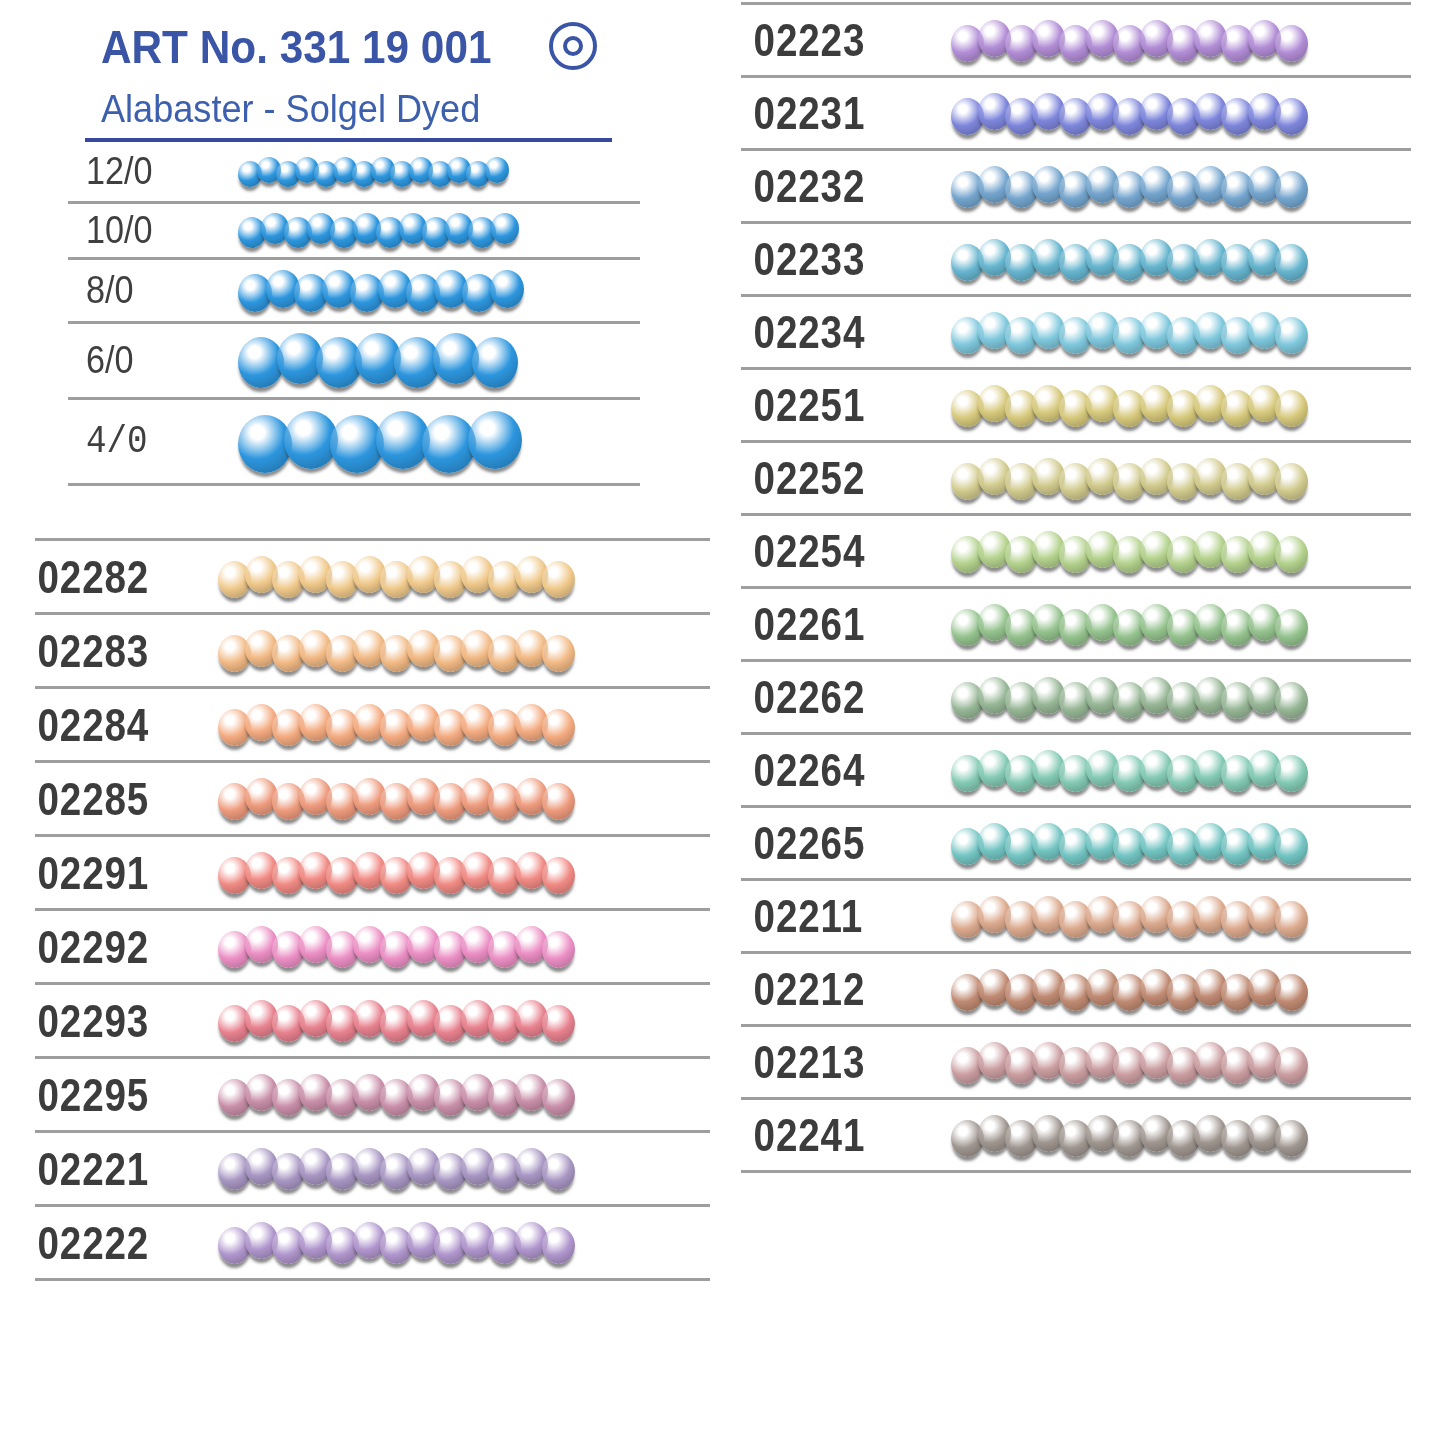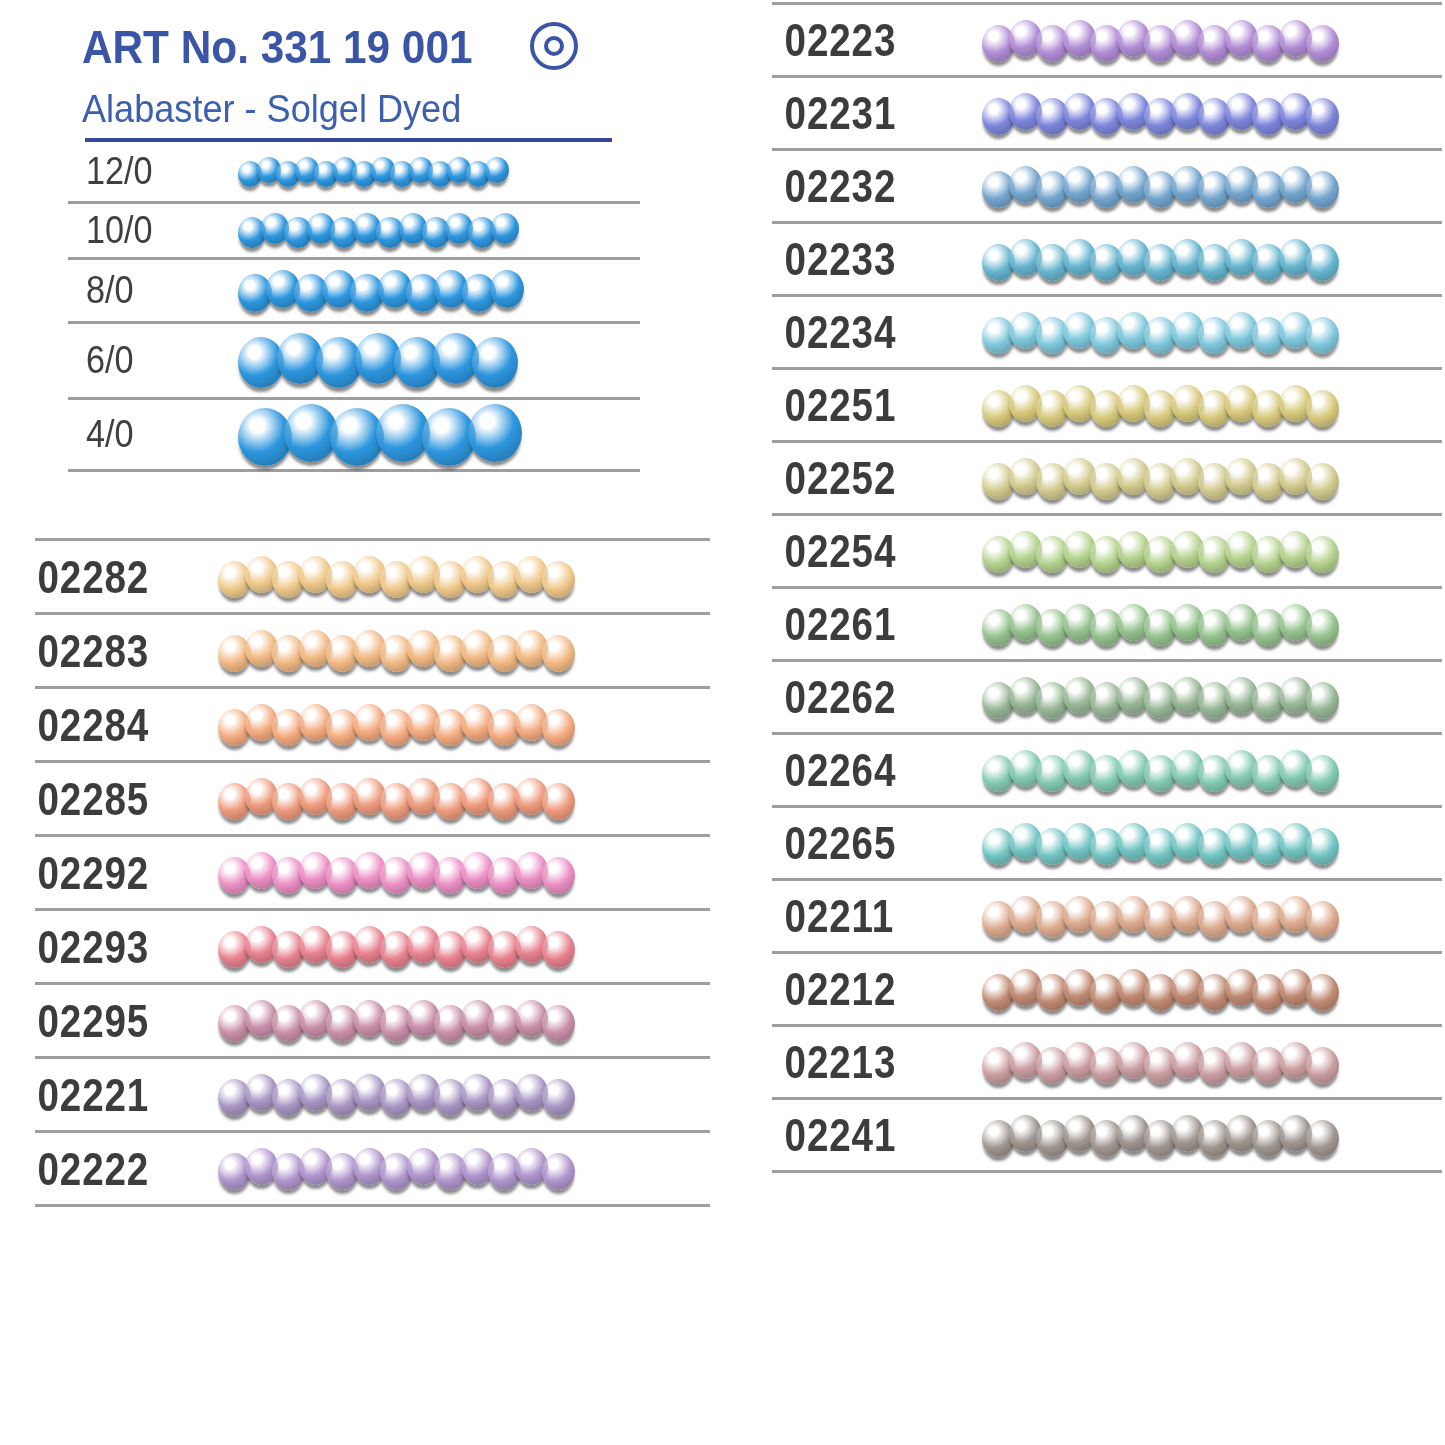--- a/index.html
+++ b/index.html
@@ -4,21 +4,21 @@
 <style>
   html,body{margin:0;padding:0;background:#fff;}
   .page{
     position:relative;
     width:1445px;height:1445px;
     background:#ffffff;
     font-family:"Liberation Sans", sans-serif;
     overflow:hidden;
   }
   
-  .header{position:absolute;left:82px;top:20px;width:530px;}
+  .header{position:absolute;left:101px;top:20px;width:530px;}
   .title-line{display:flex;align-items:flex-start;gap:24px;}
   .art-no{
     font-size:46px;font-weight:600;color:#3a55a6;
     white-space:nowrap;letter-spacing:0px;
     display:inline-block;transform:scaleX(.92);transform-origin:left top;
   }
   .target-icon{
     width:40px;height:40px;border:4px solid #3a55a6;border-radius:50%;
     display:flex;align-items:center;justify-content:center;
     margin-top:2px;flex:0 0 auto;
@@ -44,21 +44,21 @@
   }
   .size-label{
     width:150px;padding-left:20px;flex:0 0 auto;
     font-size:38px;color:#3f3f3f;
     display:inline-block;transform:scaleX(.9);transform-origin:left center;
     white-space:nowrap;
   }
   
   .color-table{position:absolute;box-sizing:border-box;border-top:3px solid #9e9e9e;}
   .left-col{left:35px;top:538px;width:675px;}
-  .right-col{left:772px;top:2px;width:670px;}
+  .right-col{left:741px;top:2px;width:670px;}
   .crow{
     display:flex;align-items:center;
     border-bottom:3px solid #9e9e9e;box-sizing:border-box;
   }
   .left-col .crow{height:74px;}
   .right-col .crow{height:73px;}
   .code{
     flex:0 0 auto;
     font-size:46px;font-weight:700;color:#3c3c3c;
     display:inline-block;transform:scaleX(.84);transform-origin:left center;
@@ -150,21 +150,21 @@
         <span class="strand">
           <span class="bead" style="width: 46px; height: 51px; background: radial-gradient(circle at 36% 30%, rgba(255, 255, 255, 0.95) 0%, rgba(255, 255, 255, 0.35) 13%, rgb(45, 150, 222) 50%, rgb(35, 117, 173) 86%, rgb(26, 87, 129) 100%);"></span>
           <span class="bead" style="width: 46px; height: 51px; margin-left: -7px; background: radial-gradient(circle at 36% 30%, rgba(255, 255, 255, 0.95) 0%, rgba(255, 255, 255, 0.35) 13%, rgb(45, 150, 222) 50%, rgb(35, 117, 173) 86%, rgb(26, 87, 129) 100%);"></span>
           <span class="bead" style="width: 46px; height: 51px; margin-left: -7px; background: radial-gradient(circle at 36% 30%, rgba(255, 255, 255, 0.95) 0%, rgba(255, 255, 255, 0.35) 13%, rgb(45, 150, 222) 50%, rgb(35, 117, 173) 86%, rgb(26, 87, 129) 100%);"></span>
           <span class="bead" style="width: 46px; height: 51px; margin-left: -7px; background: radial-gradient(circle at 36% 30%, rgba(255, 255, 255, 0.95) 0%, rgba(255, 255, 255, 0.35) 13%, rgb(45, 150, 222) 50%, rgb(35, 117, 173) 86%, rgb(26, 87, 129) 100%);"></span>
           <span class="bead" style="width: 46px; height: 51px; margin-left: -7px; background: radial-gradient(circle at 36% 30%, rgba(255, 255, 255, 0.95) 0%, rgba(255, 255, 255, 0.35) 13%, rgb(45, 150, 222) 50%, rgb(35, 117, 173) 86%, rgb(26, 87, 129) 100%);"></span>
           <span class="bead" style="width: 46px; height: 51px; margin-left: -7px; background: radial-gradient(circle at 36% 30%, rgba(255, 255, 255, 0.95) 0%, rgba(255, 255, 255, 0.35) 13%, rgb(45, 150, 222) 50%, rgb(35, 117, 173) 86%, rgb(26, 87, 129) 100%);"></span>
           <span class="bead" style="width: 46px; height: 51px; margin-left: -7px; background: radial-gradient(circle at 36% 30%, rgba(255, 255, 255, 0.95) 0%, rgba(255, 255, 255, 0.35) 13%, rgb(45, 150, 222) 50%, rgb(35, 117, 173) 86%, rgb(26, 87, 129) 100%);"></span>
         </span>
       </div>
-      <div class="size-row" style="height: 72px;">
+      <div class="size-row" style="height: 86px; font-family: Liberation Mono, monospace;">
         <span class="size-label">4/0</span>
         <span class="strand">
           <span class="bead" style="width: 54px; height: 58px; background: radial-gradient(circle at 36% 30%, rgba(255, 255, 255, 0.95) 0%, rgba(255, 255, 255, 0.35) 13%, rgb(45, 150, 222) 50%, rgb(35, 117, 173) 86%, rgb(26, 87, 129) 100%);"></span>
           <span class="bead" style="width: 54px; height: 58px; margin-left: -8px; background: radial-gradient(circle at 36% 30%, rgba(255, 255, 255, 0.95) 0%, rgba(255, 255, 255, 0.35) 13%, rgb(45, 150, 222) 50%, rgb(35, 117, 173) 86%, rgb(26, 87, 129) 100%);"></span>
           <span class="bead" style="width: 54px; height: 58px; margin-left: -8px; background: radial-gradient(circle at 36% 30%, rgba(255, 255, 255, 0.95) 0%, rgba(255, 255, 255, 0.35) 13%, rgb(45, 150, 222) 50%, rgb(35, 117, 173) 86%, rgb(26, 87, 129) 100%);"></span>
           <span class="bead" style="width: 54px; height: 58px; margin-left: -8px; background: radial-gradient(circle at 36% 30%, rgba(255, 255, 255, 0.95) 0%, rgba(255, 255, 255, 0.35) 13%, rgb(45, 150, 222) 50%, rgb(35, 117, 173) 86%, rgb(26, 87, 129) 100%);"></span>
           <span class="bead" style="width: 54px; height: 58px; margin-left: -8px; background: radial-gradient(circle at 36% 30%, rgba(255, 255, 255, 0.95) 0%, rgba(255, 255, 255, 0.35) 13%, rgb(45, 150, 222) 50%, rgb(35, 117, 173) 86%, rgb(26, 87, 129) 100%);"></span>
           <span class="bead" style="width: 54px; height: 58px; margin-left: -8px; background: radial-gradient(circle at 36% 30%, rgba(255, 255, 255, 0.95) 0%, rgba(255, 255, 255, 0.35) 13%, rgb(45, 150, 222) 50%, rgb(35, 117, 173) 86%, rgb(26, 87, 129) 100%);"></span>
         </span>
       </div>
@@ -237,20 +237,38 @@
           <span class="bead" style="width: 33px; height: 37px; margin-left: -6px; background: radial-gradient(circle at 36% 30%, rgba(255, 255, 255, 0.95) 0%, rgba(255, 255, 255, 0.35) 13%, rgb(238, 155, 125) 50%, rgb(186, 121, 98) 86%, rgb(138, 90, 73) 100%);"></span>
           <span class="bead" style="width: 33px; height: 37px; margin-left: -6px; background: radial-gradient(circle at 36% 30%, rgba(255, 255, 255, 0.95) 0%, rgba(255, 255, 255, 0.35) 13%, rgb(238, 155, 125) 50%, rgb(186, 121, 98) 86%, rgb(138, 90, 73) 100%);"></span>
           <span class="bead" style="width: 33px; height: 37px; margin-left: -6px; background: radial-gradient(circle at 36% 30%, rgba(255, 255, 255, 0.95) 0%, rgba(255, 255, 255, 0.35) 13%, rgb(238, 155, 125) 50%, rgb(186, 121, 98) 86%, rgb(138, 90, 73) 100%);"></span>
           <span class="bead" style="width: 33px; height: 37px; margin-left: -6px; background: radial-gradient(circle at 36% 30%, rgba(255, 255, 255, 0.95) 0%, rgba(255, 255, 255, 0.35) 13%, rgb(238, 155, 125) 50%, rgb(186, 121, 98) 86%, rgb(138, 90, 73) 100%);"></span>
           <span class="bead" style="width: 33px; height: 37px; margin-left: -6px; background: radial-gradient(circle at 36% 30%, rgba(255, 255, 255, 0.95) 0%, rgba(255, 255, 255, 0.35) 13%, rgb(238, 155, 125) 50%, rgb(186, 121, 98) 86%, rgb(138, 90, 73) 100%);"></span>
           <span class="bead" style="width: 33px; height: 37px; margin-left: -6px; background: radial-gradient(circle at 36% 30%, rgba(255, 255, 255, 0.95) 0%, rgba(255, 255, 255, 0.35) 13%, rgb(238, 155, 125) 50%, rgb(186, 121, 98) 86%, rgb(138, 90, 73) 100%);"></span>
           <span class="bead" style="width: 33px; height: 37px; margin-left: -6px; background: radial-gradient(circle at 36% 30%, rgba(255, 255, 255, 0.95) 0%, rgba(255, 255, 255, 0.35) 13%, rgb(238, 155, 125) 50%, rgb(186, 121, 98) 86%, rgb(138, 90, 73) 100%);"></span>
         </span>
       </div>
       <div class="crow">
+        <span class="code">02291</span>
+        <span class="strand">
+          <span class="bead" style="width: 33px; height: 37px; background: radial-gradient(circle at 36% 30%, rgba(255, 255, 255, 0.95) 0%, rgba(255, 255, 255, 0.35) 13%, rgb(241, 138, 132) 50%, rgb(188, 108, 103) 86%, rgb(140, 80, 77) 100%);"></span>
+          <span class="bead" style="width: 33px; height: 37px; margin-left: -6px; background: radial-gradient(circle at 36% 30%, rgba(255, 255, 255, 0.95) 0%, rgba(255, 255, 255, 0.35) 13%, rgb(241, 138, 132) 50%, rgb(188, 108, 103) 86%, rgb(140, 80, 77) 100%);"></span>
+          <span class="bead" style="width: 33px; height: 37px; margin-left: -6px; background: radial-gradient(circle at 36% 30%, rgba(255, 255, 255, 0.95) 0%, rgba(255, 255, 255, 0.35) 13%, rgb(241, 138, 132) 50%, rgb(188, 108, 103) 86%, rgb(140, 80, 77) 100%);"></span>
+          <span class="bead" style="width: 33px; height: 37px; margin-left: -6px; background: radial-gradient(circle at 36% 30%, rgba(255, 255, 255, 0.95) 0%, rgba(255, 255, 255, 0.35) 13%, rgb(241, 138, 132) 50%, rgb(188, 108, 103) 86%, rgb(140, 80, 77) 100%);"></span>
+          <span class="bead" style="width: 33px; height: 37px; margin-left: -6px; background: radial-gradient(circle at 36% 30%, rgba(255, 255, 255, 0.95) 0%, rgba(255, 255, 255, 0.35) 13%, rgb(241, 138, 132) 50%, rgb(188, 108, 103) 86%, rgb(140, 80, 77) 100%);"></span>
+          <span class="bead" style="width: 33px; height: 37px; margin-left: -6px; background: radial-gradient(circle at 36% 30%, rgba(255, 255, 255, 0.95) 0%, rgba(255, 255, 255, 0.35) 13%, rgb(241, 138, 132) 50%, rgb(188, 108, 103) 86%, rgb(140, 80, 77) 100%);"></span>
+          <span class="bead" style="width: 33px; height: 37px; margin-left: -6px; background: radial-gradient(circle at 36% 30%, rgba(255, 255, 255, 0.95) 0%, rgba(255, 255, 255, 0.35) 13%, rgb(241, 138, 132) 50%, rgb(188, 108, 103) 86%, rgb(140, 80, 77) 100%);"></span>
+          <span class="bead" style="width: 33px; height: 37px; margin-left: -6px; background: radial-gradient(circle at 36% 30%, rgba(255, 255, 255, 0.95) 0%, rgba(255, 255, 255, 0.35) 13%, rgb(241, 138, 132) 50%, rgb(188, 108, 103) 86%, rgb(140, 80, 77) 100%);"></span>
+          <span class="bead" style="width: 33px; height: 37px; margin-left: -6px; background: radial-gradient(circle at 36% 30%, rgba(255, 255, 255, 0.95) 0%, rgba(255, 255, 255, 0.35) 13%, rgb(241, 138, 132) 50%, rgb(188, 108, 103) 86%, rgb(140, 80, 77) 100%);"></span>
+          <span class="bead" style="width: 33px; height: 37px; margin-left: -6px; background: radial-gradient(circle at 36% 30%, rgba(255, 255, 255, 0.95) 0%, rgba(255, 255, 255, 0.35) 13%, rgb(241, 138, 132) 50%, rgb(188, 108, 103) 86%, rgb(140, 80, 77) 100%);"></span>
+          <span class="bead" style="width: 33px; height: 37px; margin-left: -6px; background: radial-gradient(circle at 36% 30%, rgba(255, 255, 255, 0.95) 0%, rgba(255, 255, 255, 0.35) 13%, rgb(241, 138, 132) 50%, rgb(188, 108, 103) 86%, rgb(140, 80, 77) 100%);"></span>
+          <span class="bead" style="width: 33px; height: 37px; margin-left: -6px; background: radial-gradient(circle at 36% 30%, rgba(255, 255, 255, 0.95) 0%, rgba(255, 255, 255, 0.35) 13%, rgb(241, 138, 132) 50%, rgb(188, 108, 103) 86%, rgb(140, 80, 77) 100%);"></span>
+          <span class="bead" style="width: 33px; height: 37px; margin-left: -6px; background: radial-gradient(circle at 36% 30%, rgba(255, 255, 255, 0.95) 0%, rgba(255, 255, 255, 0.35) 13%, rgb(241, 138, 132) 50%, rgb(188, 108, 103) 86%, rgb(140, 80, 77) 100%);"></span>
+        </span>
+      </div>
+      <div class="crow">
         <span class="code">02292</span>
         <span class="strand">
           <span class="bead" style="width: 33px; height: 37px; background: radial-gradient(circle at 36% 30%, rgba(255, 255, 255, 0.95) 0%, rgba(255, 255, 255, 0.35) 13%, rgb(236, 143, 197) 50%, rgb(184, 112, 154) 86%, rgb(137, 83, 114) 100%);"></span>
           <span class="bead" style="width: 33px; height: 37px; margin-left: -6px; background: radial-gradient(circle at 36% 30%, rgba(255, 255, 255, 0.95) 0%, rgba(255, 255, 255, 0.35) 13%, rgb(236, 143, 197) 50%, rgb(184, 112, 154) 86%, rgb(137, 83, 114) 100%);"></span>
           <span class="bead" style="width: 33px; height: 37px; margin-left: -6px; background: radial-gradient(circle at 36% 30%, rgba(255, 255, 255, 0.95) 0%, rgba(255, 255, 255, 0.35) 13%, rgb(236, 143, 197) 50%, rgb(184, 112, 154) 86%, rgb(137, 83, 114) 100%);"></span>
           <span class="bead" style="width: 33px; height: 37px; margin-left: -6px; background: radial-gradient(circle at 36% 30%, rgba(255, 255, 255, 0.95) 0%, rgba(255, 255, 255, 0.35) 13%, rgb(236, 143, 197) 50%, rgb(184, 112, 154) 86%, rgb(137, 83, 114) 100%);"></span>
           <span class="bead" style="width: 33px; height: 37px; margin-left: -6px; background: radial-gradient(circle at 36% 30%, rgba(255, 255, 255, 0.95) 0%, rgba(255, 255, 255, 0.35) 13%, rgb(236, 143, 197) 50%, rgb(184, 112, 154) 86%, rgb(137, 83, 114) 100%);"></span>
           <span class="bead" style="width: 33px; height: 37px; margin-left: -6px; background: radial-gradient(circle at 36% 30%, rgba(255, 255, 255, 0.95) 0%, rgba(255, 255, 255, 0.35) 13%, rgb(236, 143, 197) 50%, rgb(184, 112, 154) 86%, rgb(137, 83, 114) 100%);"></span>
           <span class="bead" style="width: 33px; height: 37px; margin-left: -6px; background: radial-gradient(circle at 36% 30%, rgba(255, 255, 255, 0.95) 0%, rgba(255, 255, 255, 0.35) 13%, rgb(236, 143, 197) 50%, rgb(184, 112, 154) 86%, rgb(137, 83, 114) 100%);"></span>
           <span class="bead" style="width: 33px; height: 37px; margin-left: -6px; background: radial-gradient(circle at 36% 30%, rgba(255, 255, 255, 0.95) 0%, rgba(255, 255, 255, 0.35) 13%, rgb(236, 143, 197) 50%, rgb(184, 112, 154) 86%, rgb(137, 83, 114) 100%);"></span>

